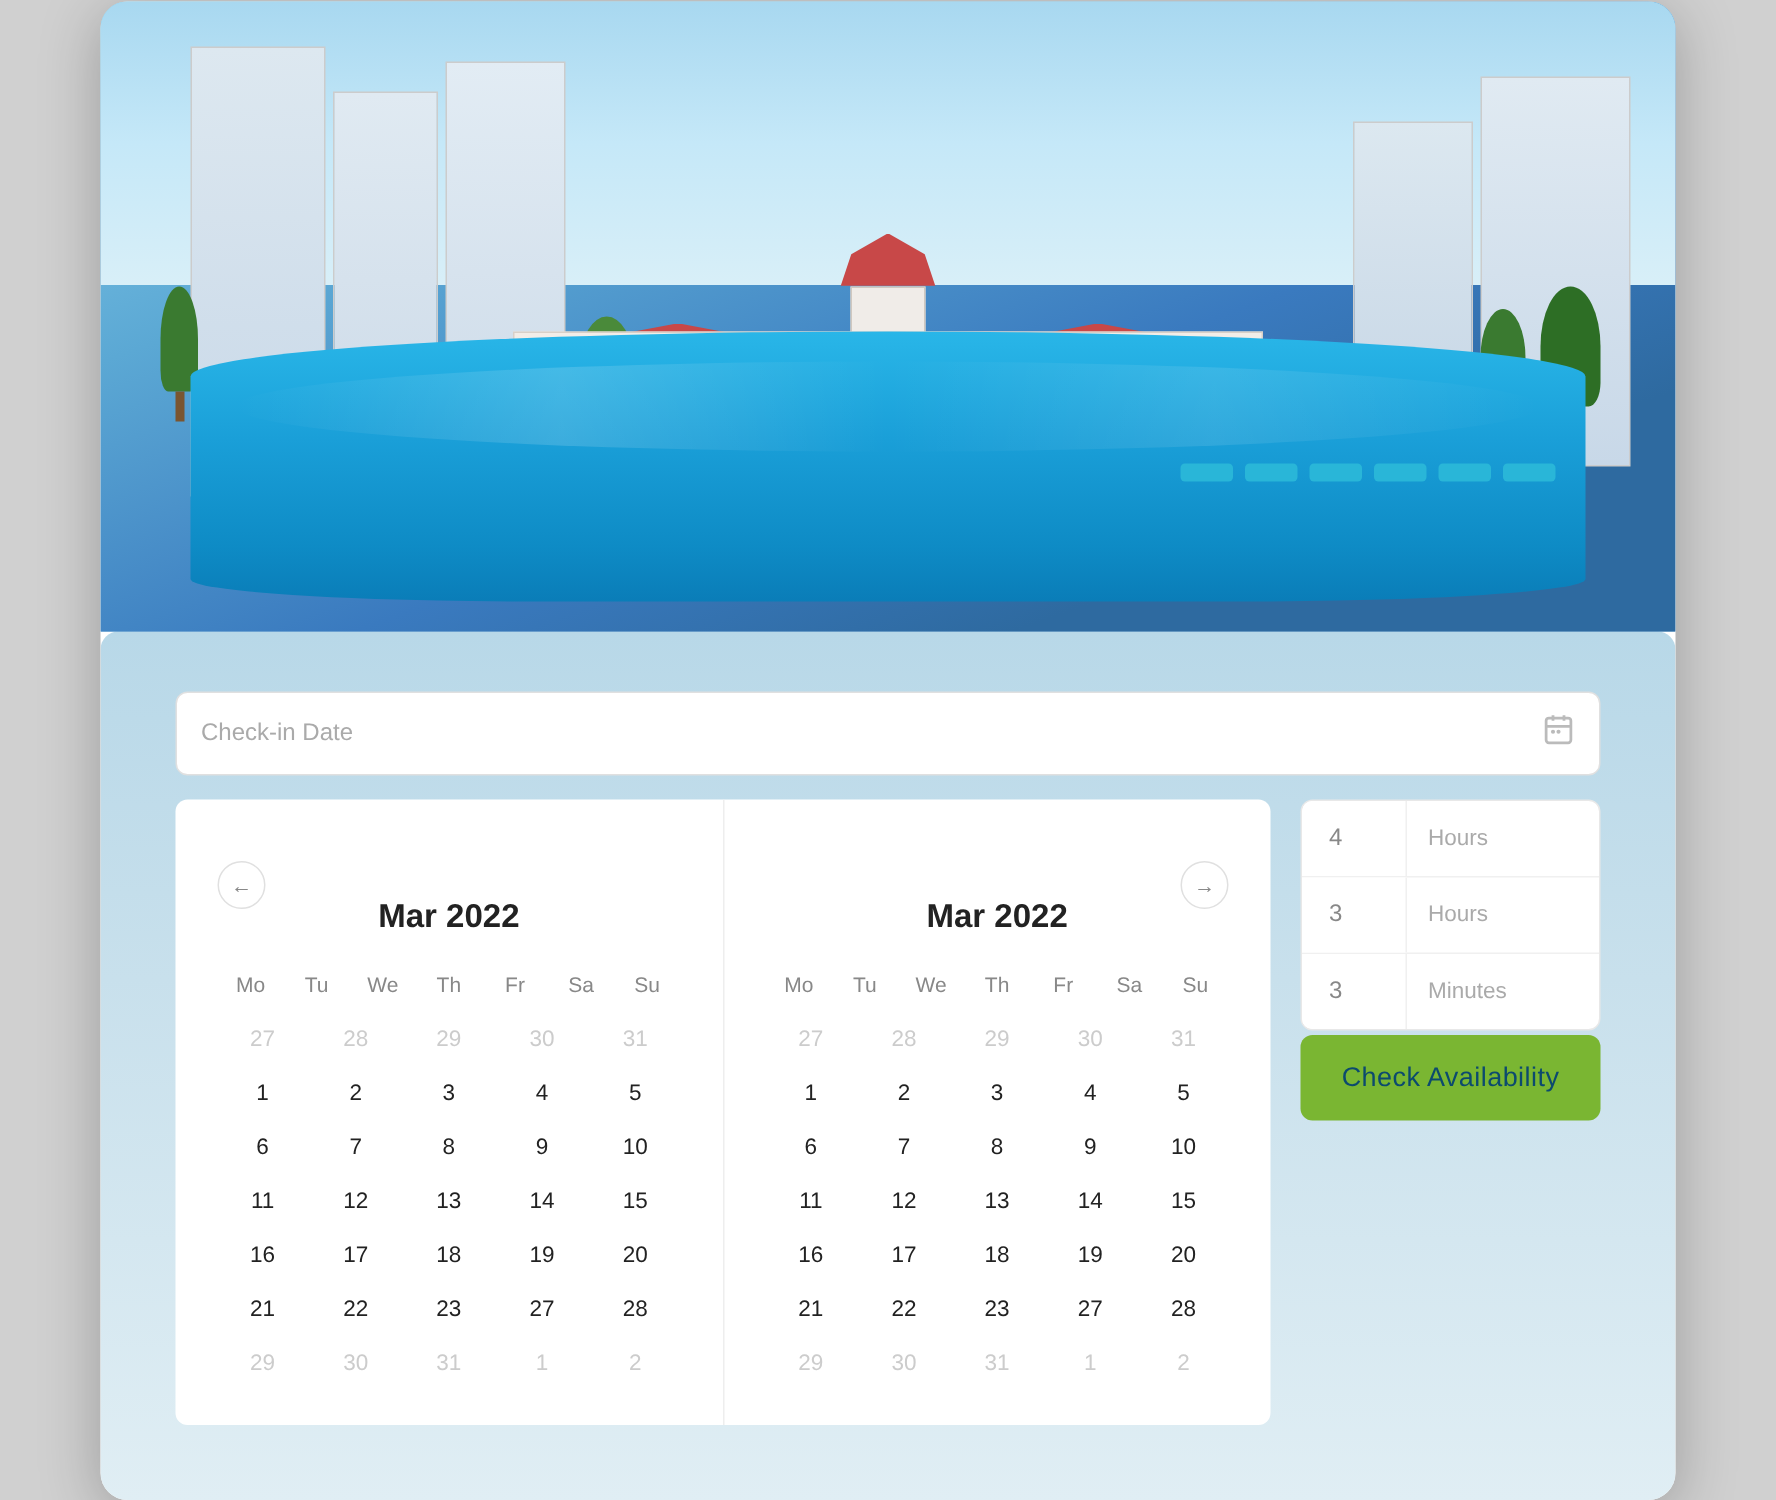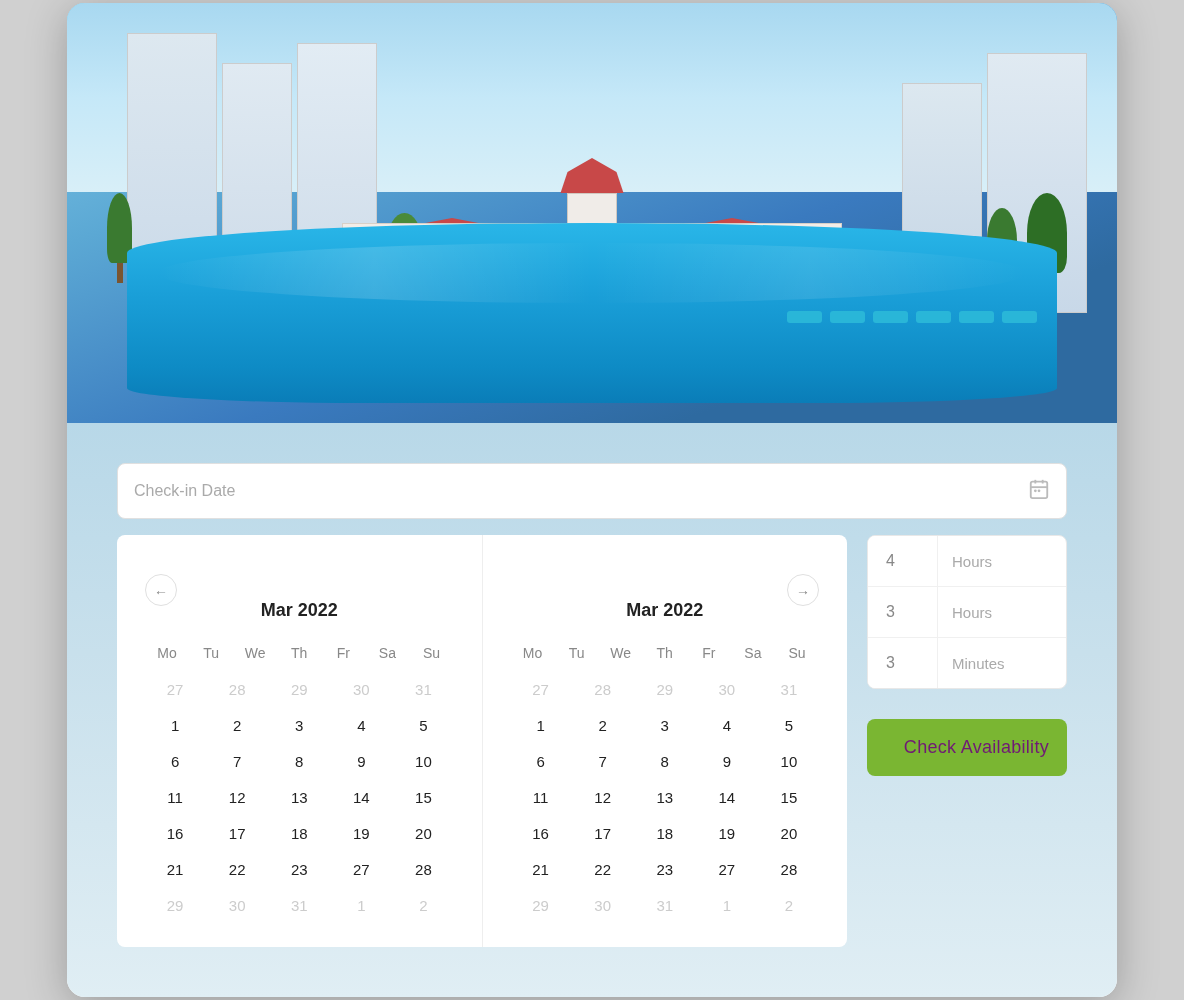--- a/index.html
+++ b/index.html
@@ -155,20 +155,21 @@
       width: 35px;
       height: 12px;
       background: #29b6d8;
       border-radius: 3px;
     }
 
     
     .lower-panel {
       background: linear-gradient(180deg, #b8d8e8 0%, #c8e0ec 40%, #e0eef4 100%);
       padding: 40px 50px 50px;
+      border-radius: 12px;
     }
 
     .booking-row {
       display: flex;
       gap: 20px;
       align-items: flex-start;
     }
 
     .date-inputs {
       display: flex;
@@ -238,21 +239,21 @@
       background: #fff;
       cursor: pointer;
       display: flex;
       align-items: center;
       justify-content: center;
       color: #888;
       font-size: 14px;
     }
 
     .cal-month-title {
-      font-size: 18px;
+      font-size: 22px;
       font-weight: 600;
       color: #222;
       margin-top: 41px;
     }
 
     .cal-grid {
       width: 100%;
     }
 
     .cal-weekdays {
@@ -324,31 +325,30 @@
     }
 
     .duration-unit {
       padding: 16px 14px;
       font-size: 15px;
       color: #aaa;
     }
 
     .check-btn {
       width: 100%;
-      margin-top: 30px;
+      margin-top: 3px;
       padding: 18px;
       background: #7ab632;
-      color: #701a75;
+      color: #0c4a6e;
       border: none;
       border-radius: 8px;
       font-size: 18px;
       font-weight: 500;
       cursor: pointer;
       letter-spacing: 0.3px;
-      text-align: right;
     }
 
     .two-calendars {
       display: flex;
       gap: 0;
       flex: 1;
       background: #fff;
       border-radius: 8px;
       overflow: hidden;
     }

